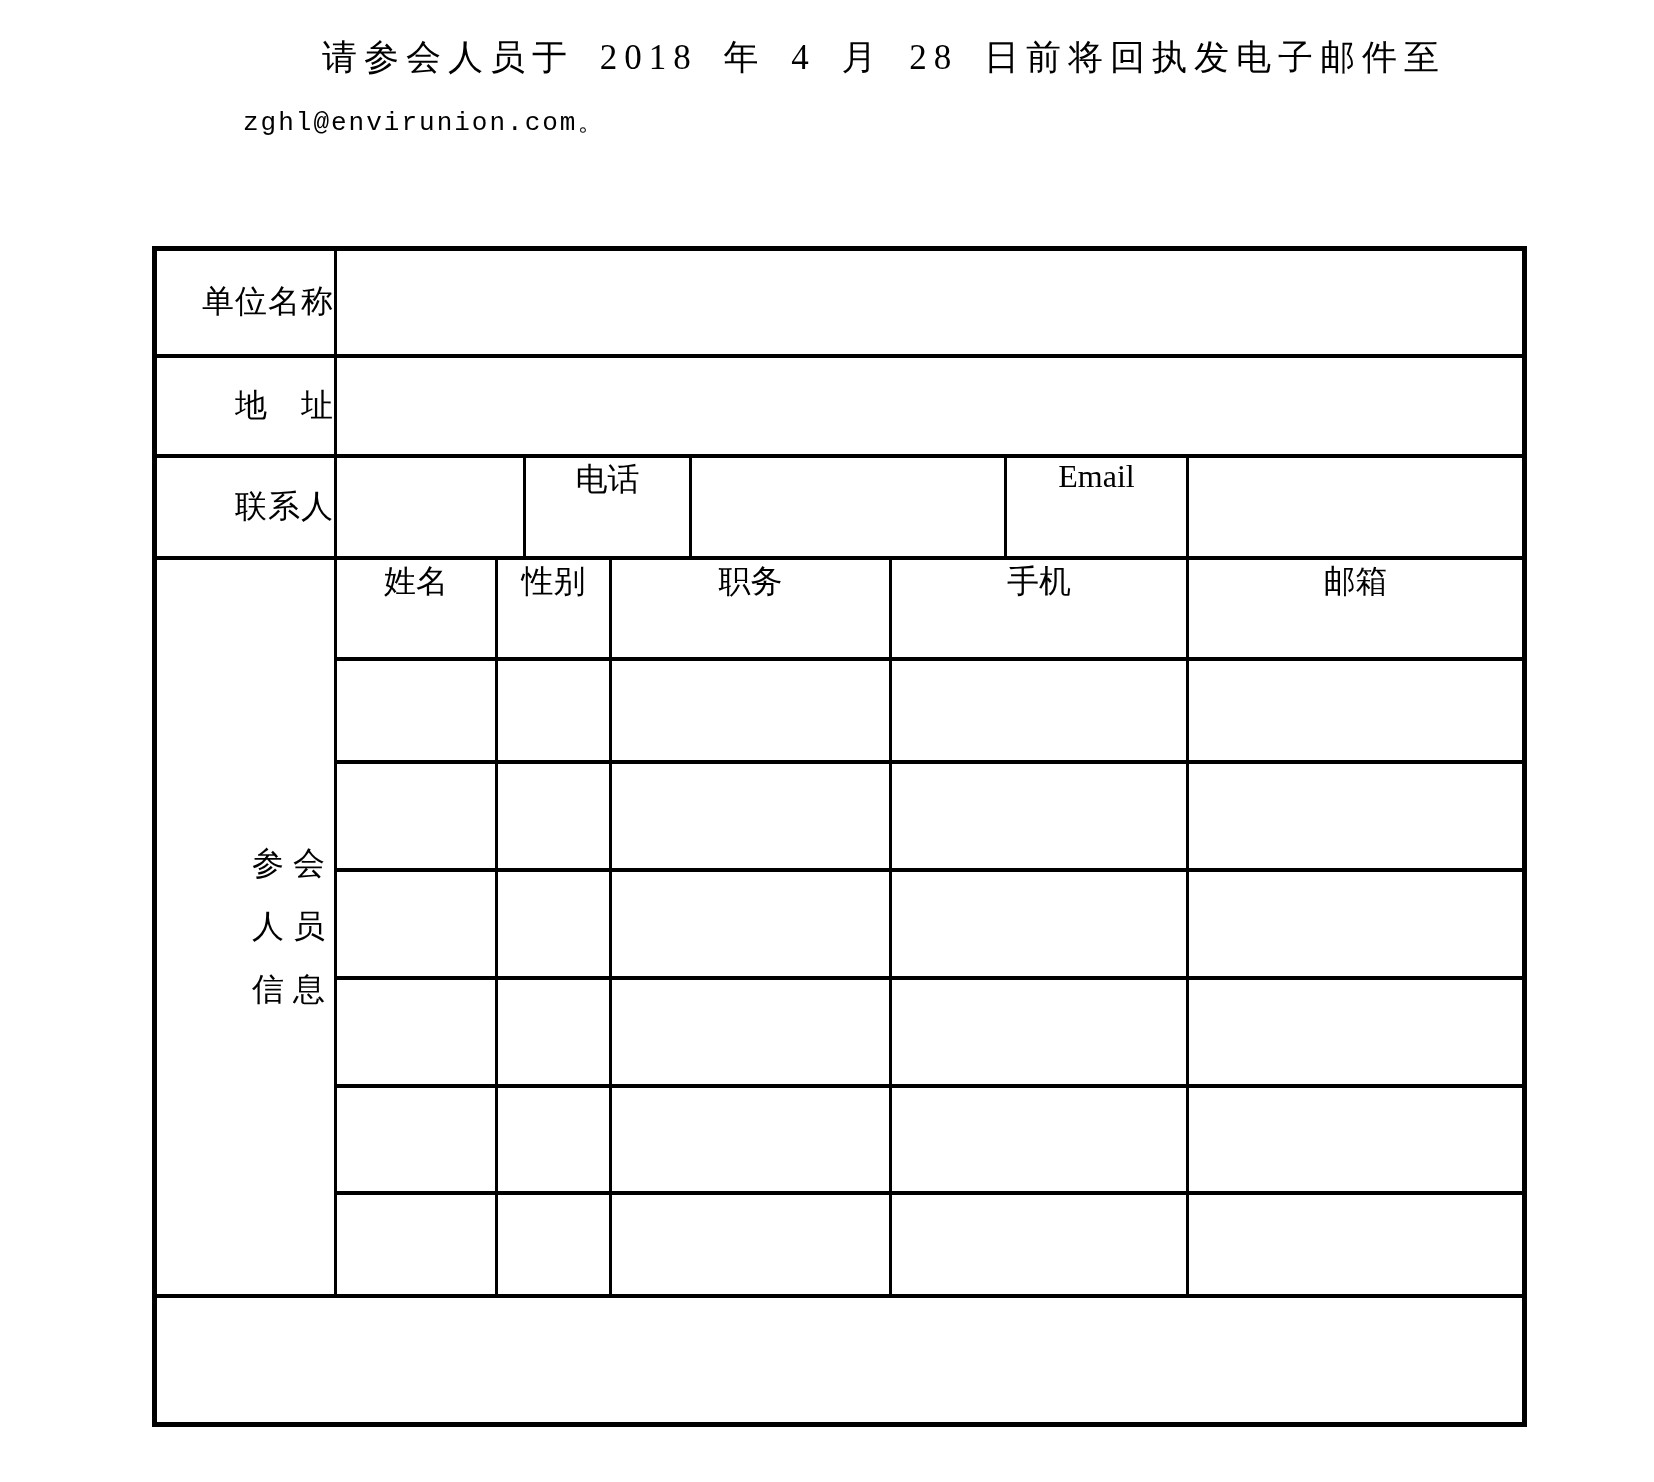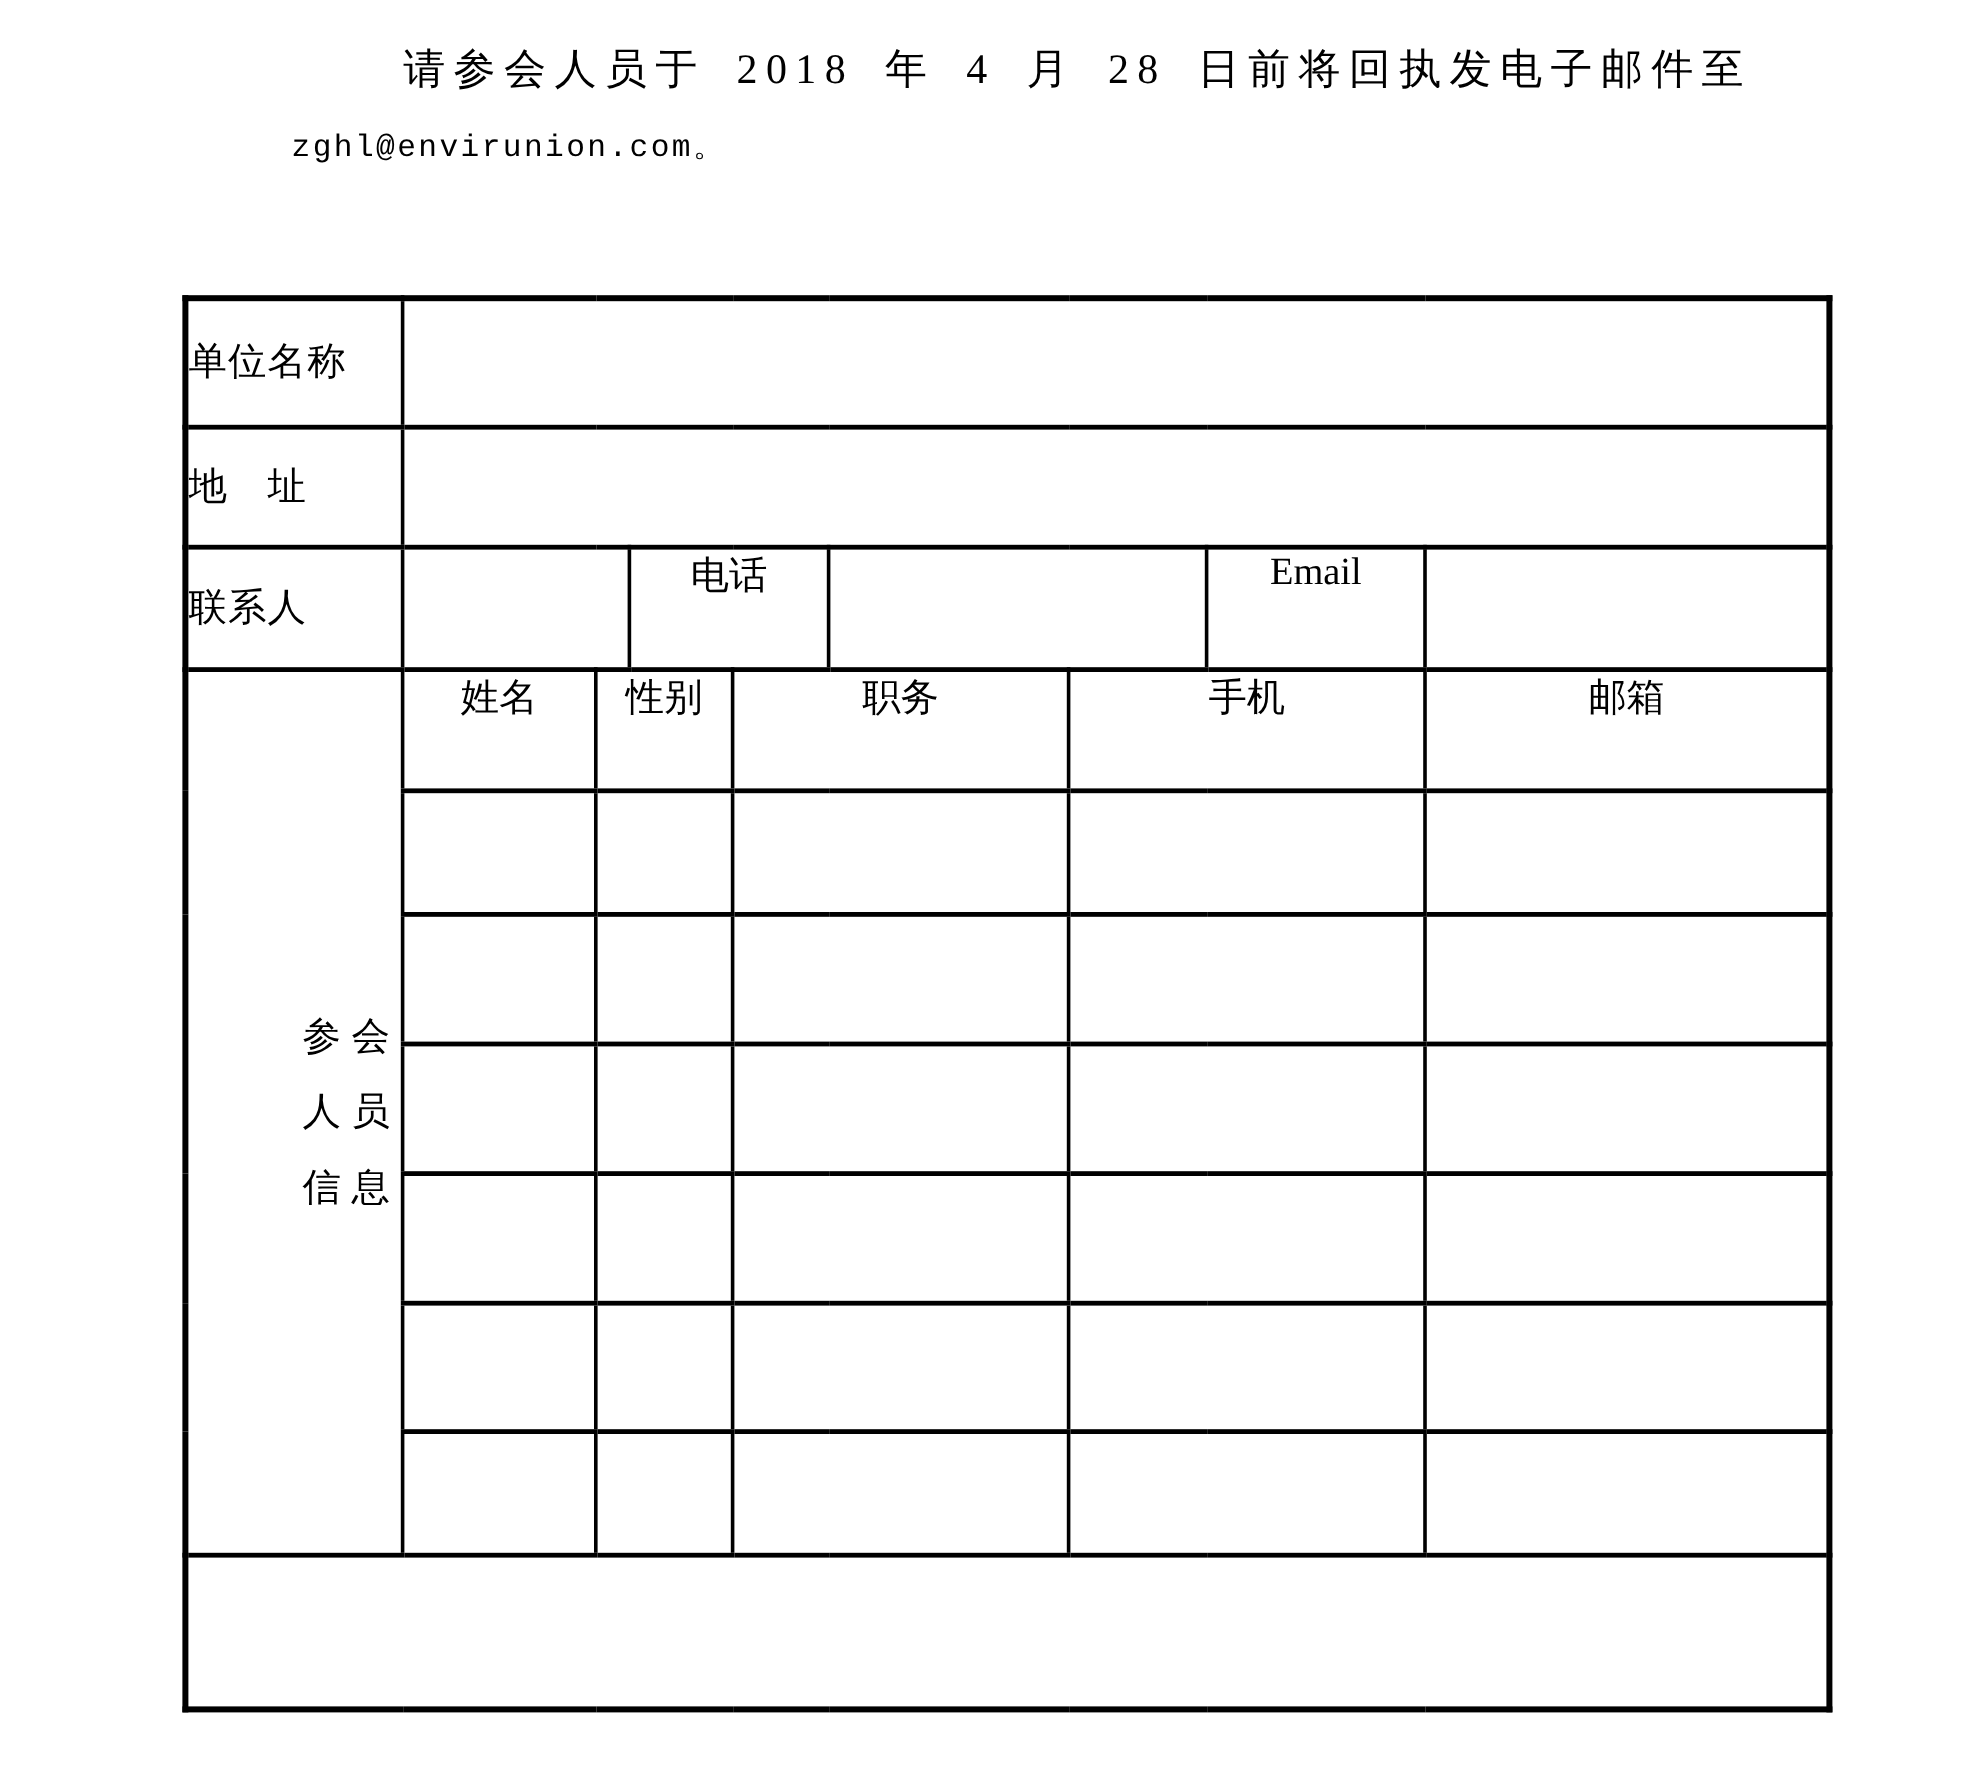--- a/index.html
+++ b/index.html
@@ -6,21 +6,21 @@
   body {
     width: 1654px; height: 1482px;
     background: #ffffff;
     color: #000000;
     font-family: "Liberation Serif", serif;
     position: relative;
     overflow: hidden;
   }
   .intro-line1 {
     position: absolute;
-    top: 34px; left: 336px;
+    top: 34px; left: 322px;
     font-size: 35px;
     letter-spacing: 7px;
     word-spacing: 10px;
     white-space: nowrap;
   }
   .intro-line2 {
     position: absolute;
     top: 104px; left: 243px;
     font-size: 26px;
     letter-spacing: 2px;
@@ -37,21 +37,21 @@
   }
   table.form td {
     border: 3px solid #000;
     border-top-width: 4px;
     border-bottom-width: 4px;
     padding: 0;
     font-size: 32px;
     overflow: hidden;
   }
   td.lbl {
-    text-align: left;
+    text-align: right;
     vertical-align: middle;
     letter-spacing: 1px;
   }
   td.hdr {
     text-align: center;
     vertical-align: top;
     padding: 12px 0 0 14px;
     margin-left: 40px;
   }
   td.attendee-lbl {

